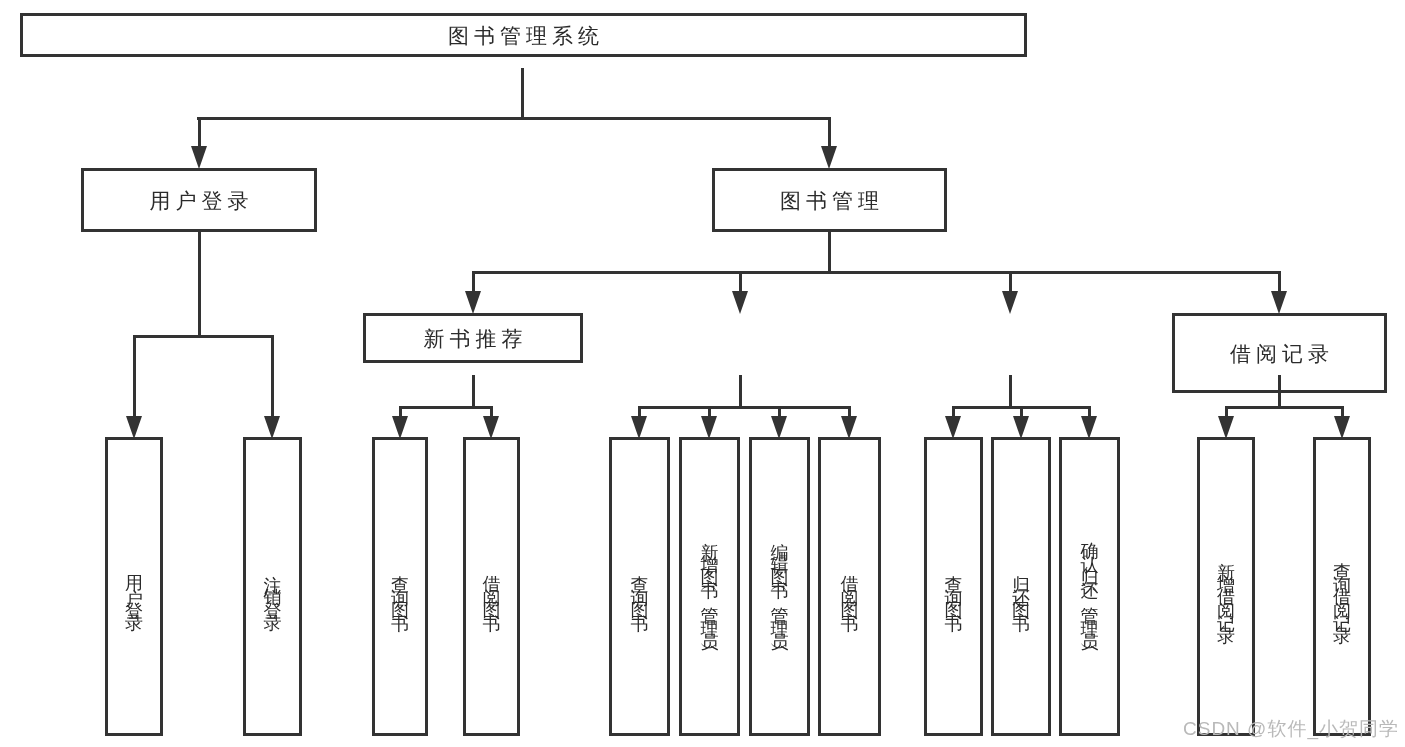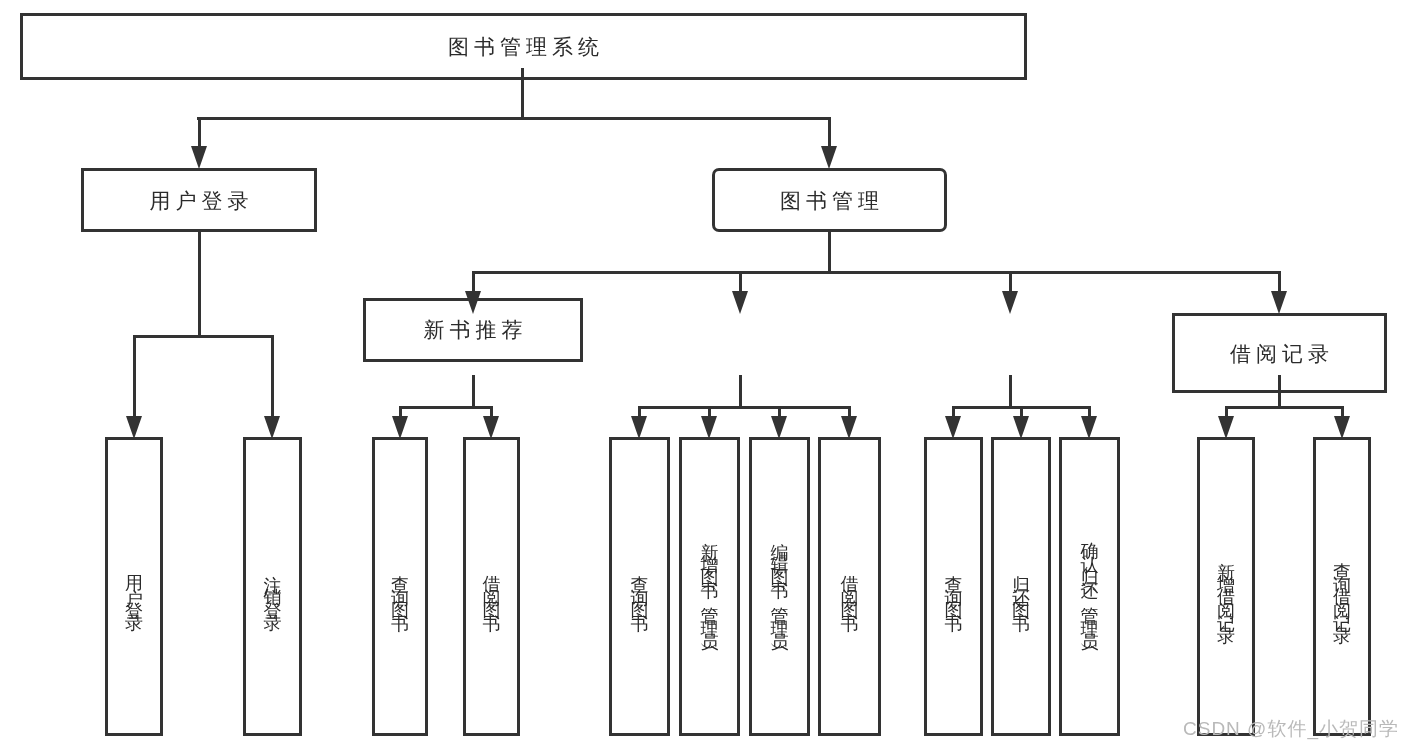--- a/index.html
+++ b/index.html
@@ -42,27 +42,27 @@
     letter-spacing:1px;
     white-space:nowrap;
     z-index:10;
   }
 </style>
 </head>
 <body>
 
 <div id="stage">
 
-  <div class="box hlabel" style="left:20px; top:13px; width:1007px; height:67px;">图书管理系统</div>
+  <div class="box hlabel" style="left:20px; top:13px; width:1007px; height:44px;">图书管理系统</div>
 
   <div class="box hlabel" style="left:81px; top:168px; width:236px; height:64px;">用户登录</div>
 
-  <div class="box hlabel" style="left:712px; top:168px; width:235px; height:64px;border-radius:7px;">图书管理</div>
+  <div class="box hlabel" style="left:712px; top:168px; width:235px; height:64px;">图书管理</div>
 
-  <div class="box hlabel" style="left:363px; top:298px; width:220px; height:64px;font-family:Liberation Serif, serif;">新书推荐</div>
+  <div class="box hlabel" style="left:363px; top:313px; width:220px; height:50px;">新书推荐</div>
 
 
 
   <div class="box hlabel" style="left:1172px; top:313px; width:215px; height:80px;">借阅记录</div>
 
   <div class="box leaf" style="left:105px; top:437px; width:58px; height:299px;">用户登录</div>
 
   <div class="box leaf" style="left:243px; top:437px; width:59px; height:299px;">注销登录</div>
 
   <div class="box leaf" style="left:372px; top:437px; width:56px; height:299px;">查询图书</div>

